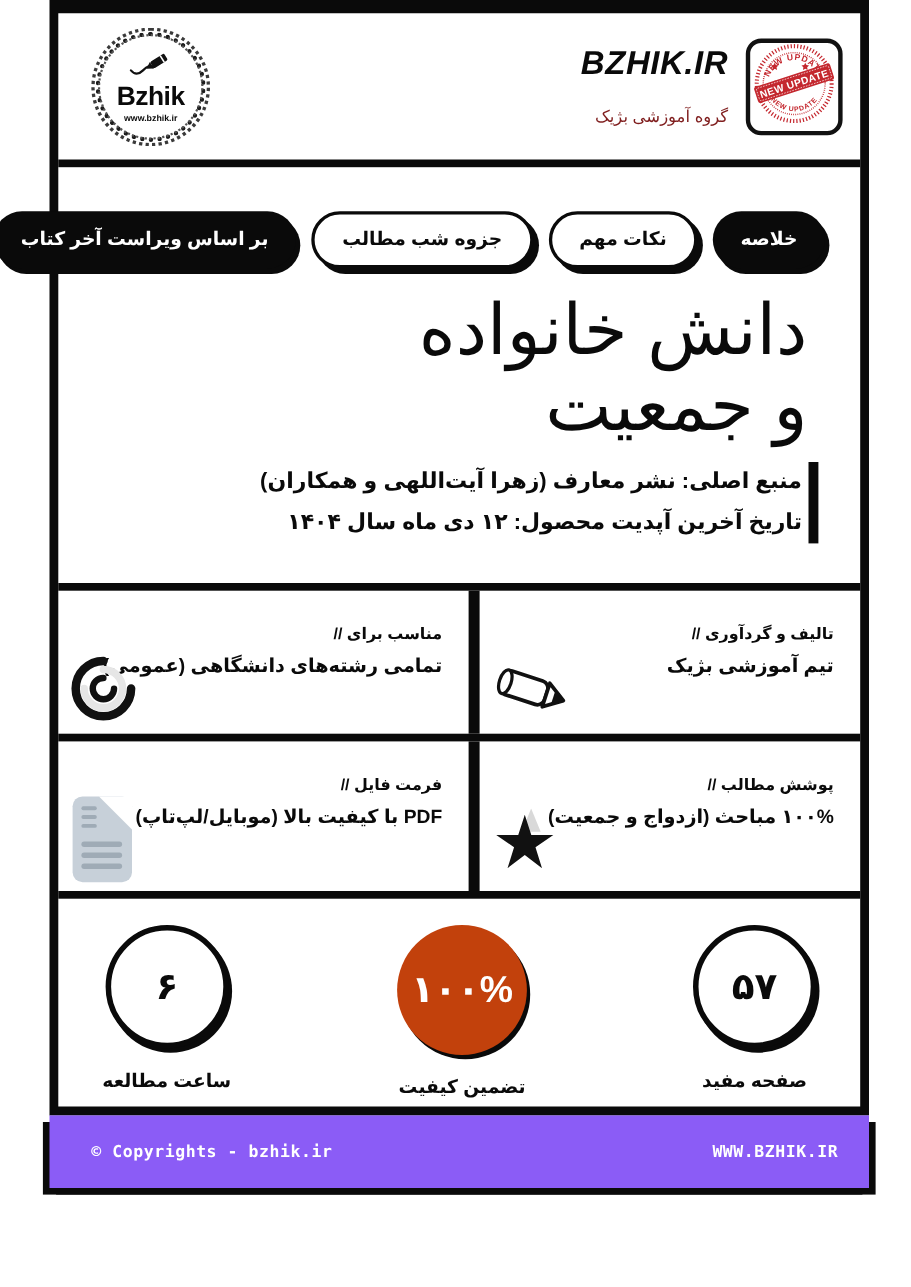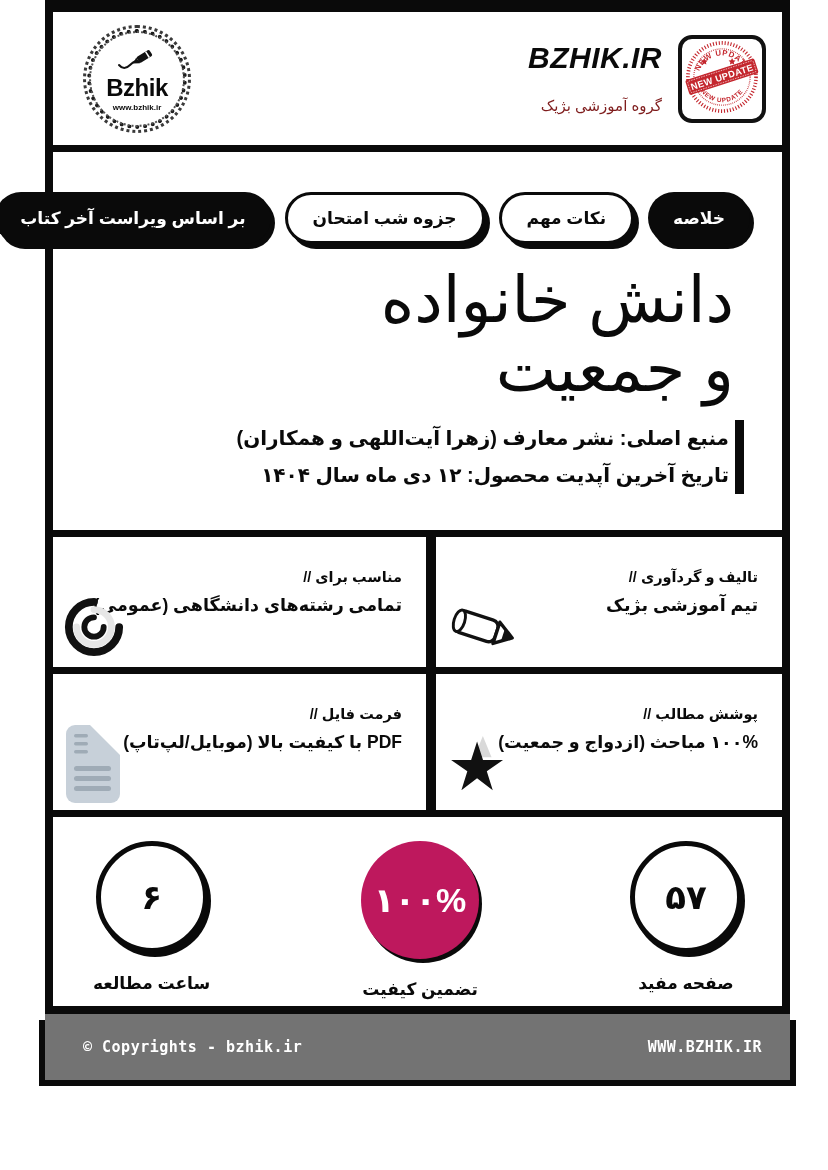--- a/index.html
+++ b/index.html
@@ -82,30 +82,30 @@
     padding:24px 40px 0;
   }
   .stat { display:flex; flex-direction:column; align-items:center; }
   .stat-circle {
     width:112px; height:112px; border-radius:50%; background:#fff;
     border:5px solid #0a0a0a; box-shadow:3px 4px 0 #0a0a0a;
     display:flex; align-items:center; justify-content:center;
     font-size:34px; font-weight:800;
   }
   .stat.solid .stat-circle {
-    width:118px; height:118px; background:#be185d; color:#fff; border:none;
+    width:118px; height:118px; background:#c2410c; color:#fff; border:none;
     box-shadow:3px 4px 0 #0a0a0a;
   }
   .num-ltr { direction:ltr; unicode-bidi:isolate; }
   .stat-label { margin-top:20px; font-size:17px; font-weight:700; }
 
   
   .footer {
     position:absolute; left:45px; top:1014px; width:745px; height:66px;
-    background:#737373; color:#fff;
+    background:#8b5cf6; color:#fff;
     box-shadow:-6px 6px 0 #0a0a0a, 6px 6px 0 #0a0a0a;
     display:flex; align-items:center; justify-content:space-between;
     padding:0 28px 0 38px;
     font-family:"DejaVu Sans Mono","Liberation Mono",monospace;
     font-size:15px; font-weight:700; letter-spacing:.5px;
   }
 </style>
 </head>
 <body>
 
@@ -161,21 +161,21 @@
           </svg>
         </span>
       </div>
     </div>
   </div>
 
   <div class="hero">
     <div class="tags">
       <div class="tag solid">خلاصه</div>
       <div class="tag outline">نکات مهم</div>
-      <div class="tag outline">جزوه شب امتحان</div>
+      <div class="tag outline">جزوه شب مطالب</div>
       <div class="tag solid">بر اساس ویراست آخر کتاب</div>
     </div>
     <div class="hero-title">
       <div>دانش خانواده</div>
       <div>و جمعیت</div>
     </div>
     <div class="source">
       <div>منبع اصلی: نشر معارف (زهرا آیت‌اللهی و همکاران)</div>
       <div>تاریخ آخرین آپدیت محصول: ۱۲ دی ماه سال ۱۴۰۴</div>
     </div>

